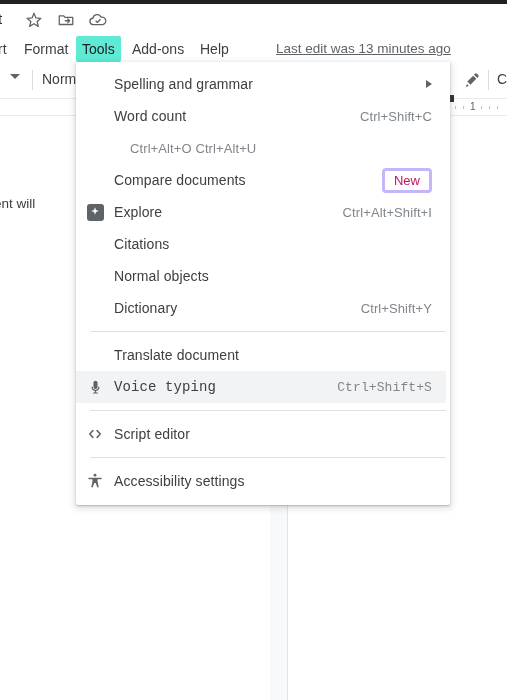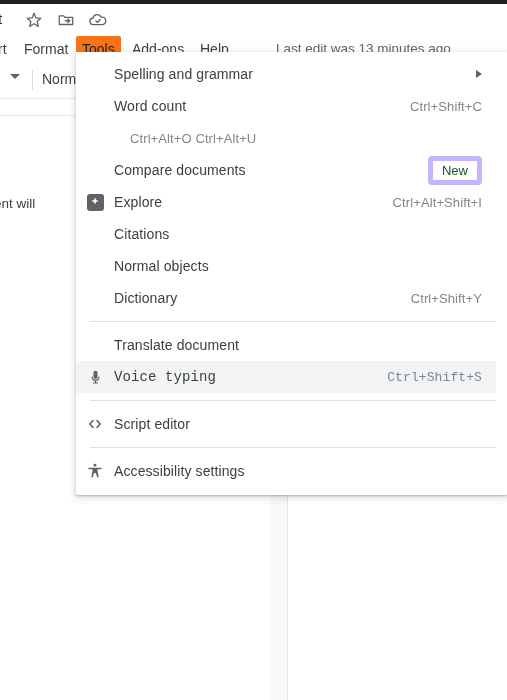--- a/index.html
+++ b/index.html
@@ -70,21 +70,21 @@
     height: 26px;
     line-height: 26px;
     padding: 0 6px;
     font-size: 14px;
     color: #3c4043;
     white-space: nowrap;
     border-radius: 2px;
   }
   #menu-insert  { left: -8px; }
   #menu-format  { left: 18px; }
-  #menu-tools   { left: 76px; background: #f97316; color: #202124; }
+  #menu-tools   { left: 76px; background: #5eead4; color: #202124; }
   #menu-addons  { left: 126px; }
   #menu-help    { left: 194px; }
   .last-edit {
     position: absolute;
     left: 248px; top: 0;
     height: 26px; line-height: 26px;
     font-size: 13.5px;
     color: #5f6368;
     text-decoration: underline;
     white-space: nowrap;
@@ -197,25 +197,25 @@
     position: absolute;
     left: -6px; top: 80px;
     font-size: 13.5px;
     color: #3c4043;
     white-space: nowrap;
   }
 
   
   .dropdown {
     position: absolute;
-    left: 76px; top: 52px;
-    width: 432px;
+    left: 76px; top: 62px;
+    width: 374px;
     background: #ffffff;
     box-shadow: 0 2px 6px 2px rgba(60,64,67,.15), 0 1px 2px 0 rgba(60,64,67,.3);
-    padding: 6px 12px 8px 0;
+    padding: 6px 4px 8px 0;
     border-radius: 0 0 2px 2px;
   }
   .mrow {
     position: relative;
     height: 32px;
     display: flex;
     align-items: center;
     padding: 0 14px 0 0;
     cursor: default;
   }
@@ -245,22 +245,22 @@
   }
   .mrow-arrow {
     width: 0; height: 0;
     margin-left: 16px;
     border-top: 4.5px solid transparent;
     border-bottom: 4.5px solid transparent;
     border-left: 6px solid #5f6368;
   }
   .badge-new {
     font-size: 13px;
-    color: #14532d;
-    border: 5px solid #c4b5fd;
+    color: #be185d;
+    border: 3px solid #c4b5fd;
     border-radius: 4px;
     padding: 2px 9px;
     margin-left: 16px;
     line-height: 15px;
     white-space: nowrap;
   }
   .mdivider {
     height: 1px;
     background: #e0e0e0;
     margin: 7px 0 7px 14px;

